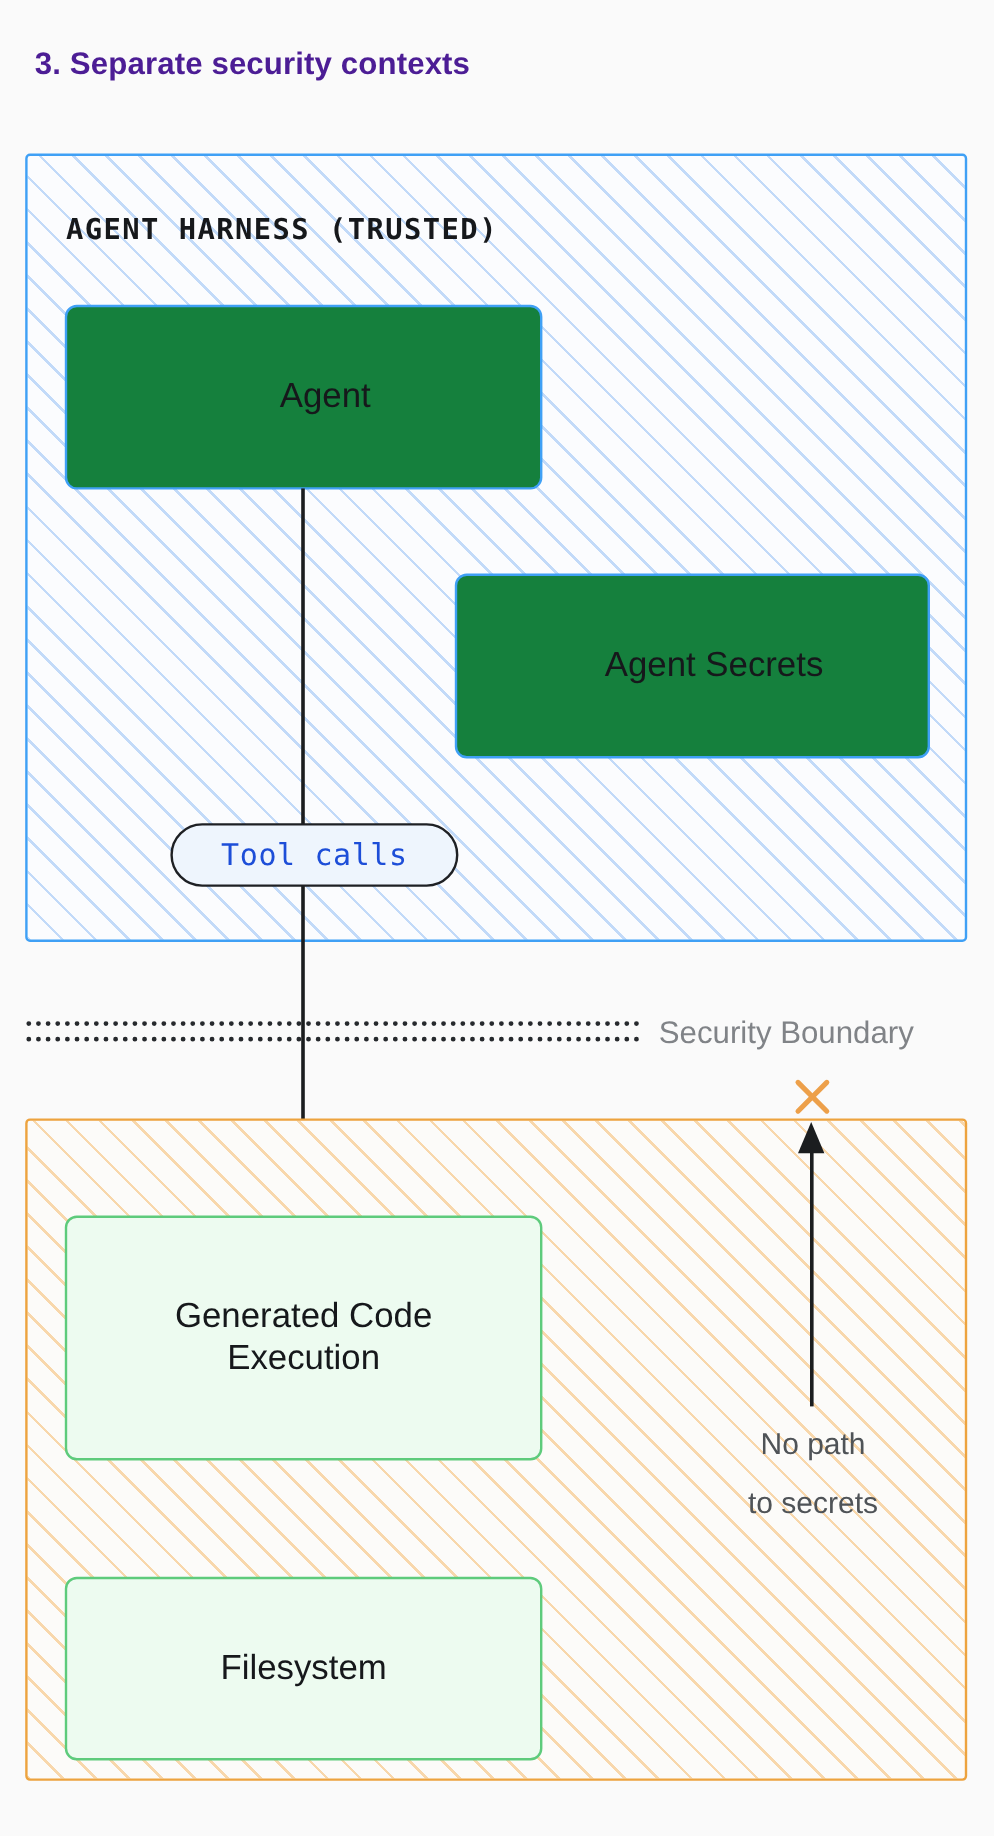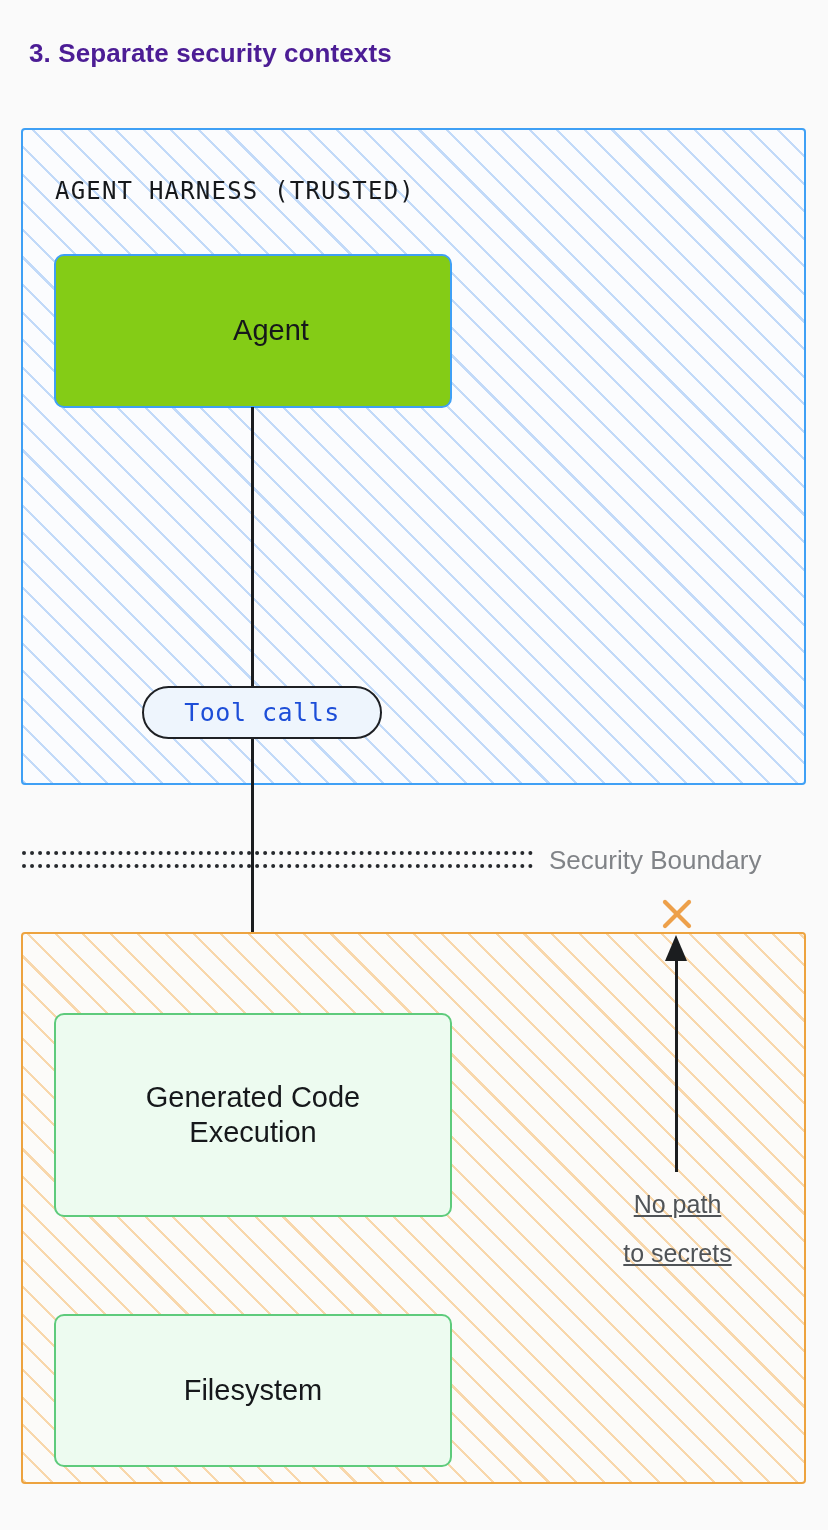--- a/index.html
+++ b/index.html
@@ -52,21 +52,21 @@
       rgba(0, 0, 0, 0) 19.5px
     );
   }
 
   #trusted-zone-label {
     position: absolute;
     left: 32px;
     top: 47px;
     font-family: "DejaVu Sans Mono", "Liberation Mono", monospace;
     font-size: 24px;
-    font-weight: normal;
+    font-weight: bold;
     color: #16181b;
     letter-spacing: 1.2px;
     white-space: nowrap;
   }
 
   
   #untrusted-zone {
     position: absolute;
     left: 21px;
     top: 932px;
@@ -92,21 +92,21 @@
     display: flex;
     align-items: center;
     justify-content: center;
     text-align: center;
     border-radius: 10px;
     font-size: 29px;
     color: #16181b;
     line-height: 1.22;
   }
   .node-box.blue {
-    background: #84cc16;
+    background: #15803d;
     border: 2px solid #3fa0f5;
     padding-left: 36px;
   }
   .node-box.green {
     background: #edfbf0;
     border: 2px solid #5ecb7c;
   }
 
   #node-agent       { left: 54px;  top: 254px;  width: 398px; height: 154px; }
   #node-agent-secrets { left: 379px; top: 478px; width: 396px; height: 154px; }
@@ -199,39 +199,41 @@
   }
   #blocked-path-label {
     position: absolute;
     left: 560px;
     top: 1180px;
     width: 235px;
     text-align: center;
     font-size: 25px;
     line-height: 1.95;
     color: #4f5357;
-    text-decoration: underline;
   }
   #blocked-path-label span { display: block; }
 </style>
 </head>
 <body>
 
 <div id="diagram-root">
 
   <div id="page-title">3. Separate security contexts</div>
 
   <div id="trusted-zone">
     <div id="trusted-zone-label">AGENT HARNESS (TRUSTED)</div>
   </div>
 
   <div class="node-box blue" id="node-agent">
     <span>Agent</span>
   </div>
 
+  <div class="node-box blue" id="node-agent-secrets">
+    <span>Agent Secrets</span>
+  </div>
 
   <div id="tool-calls-connector"></div>
   <div id="tool-calls-arrowhead"></div>
   <div id="tool-calls-pill">
     <span>Tool calls</span>
   </div>
 
   <div id="security-boundary-line-top"></div>
   <div id="security-boundary-line-bottom"></div>
   <div id="security-boundary-label">Security Boundary</div>

